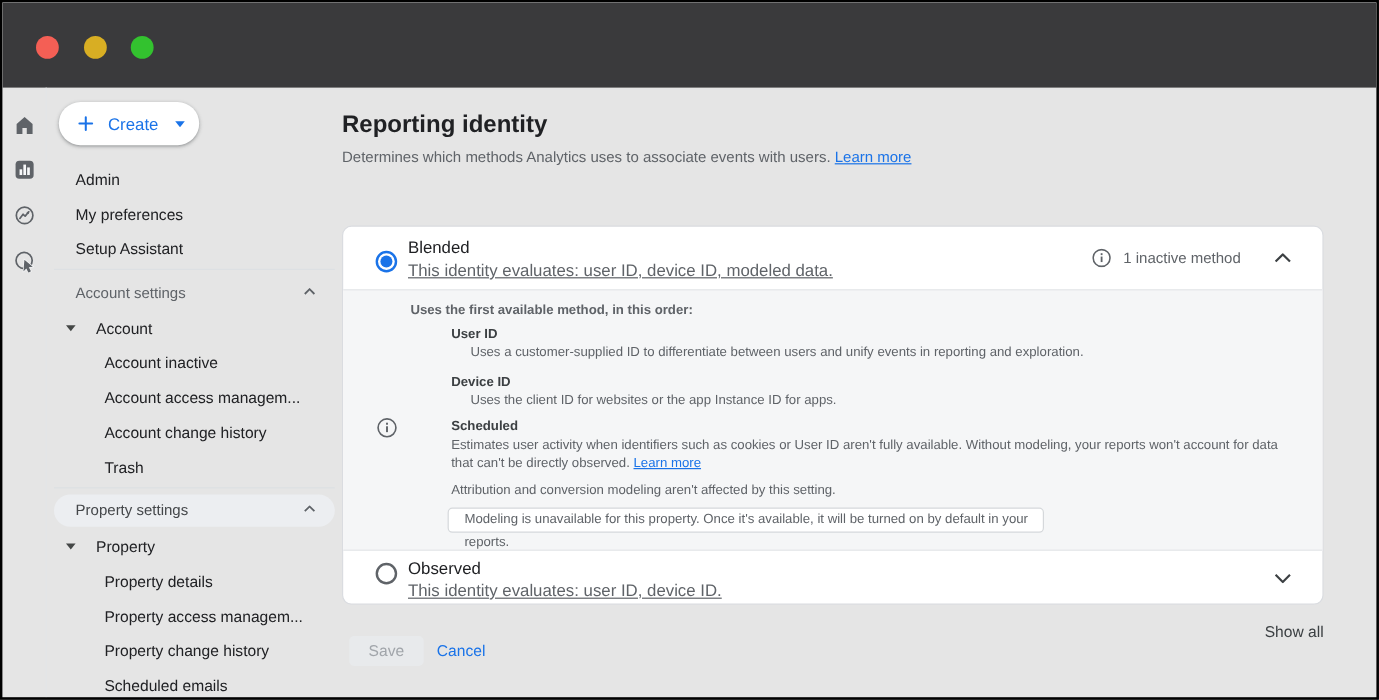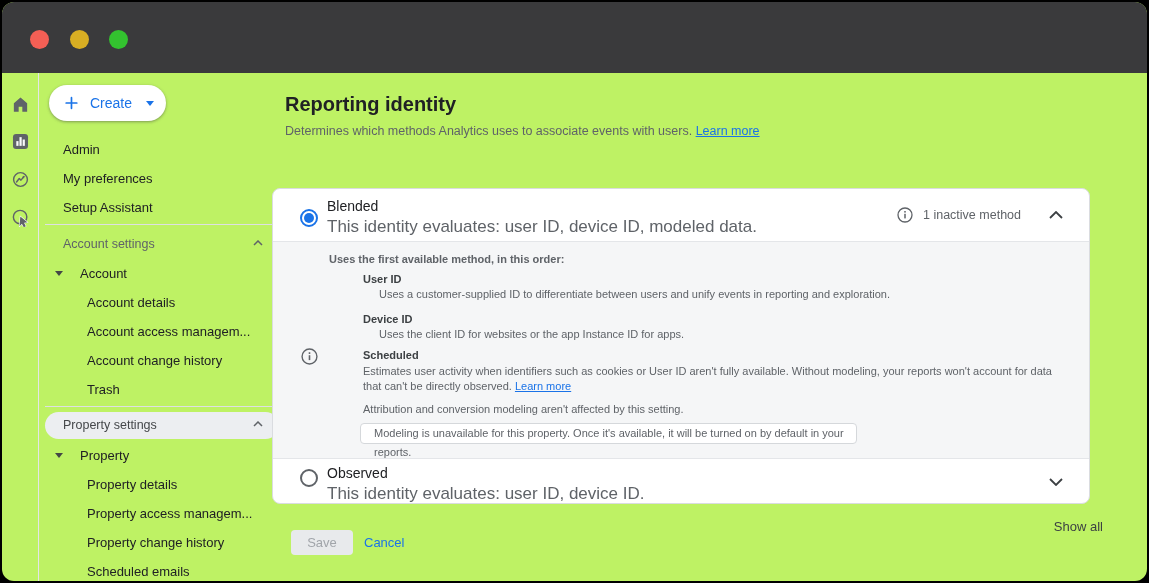--- a/index.html
+++ b/index.html
@@ -1,17 +1,17 @@
 <!DOCTYPE html>
 <html><head>
 <meta charset="utf-8">
 <style>
   * { box-sizing: border-box; margin: 0; padding: 0; }
   html,body { width:1149px; height:583px; background:#000; font-family:"Liberation Sans", sans-serif; }
-  .window { position:absolute; inset:2px; border-radius:12px; background:#bef264; overflow:hidden; }
+  .window { position:absolute; inset:2px; border-radius:0; background:#e5e5e5; overflow:hidden; }
 
   
   .titlebar { position:absolute; left:0; top:0; right:0; height:71px; background:#3a3a3c; }
   .dot { position:absolute; top:28px; width:19px; height:19px; border-radius:50%; }
   .dot.red { left:28px; background:#f45f55; }
   .dot.yellow { left:68px; background:#d8ae23; }
   .dot.green { left:107px; background:#33c22f; }
 
   
   .rail { position:absolute; left:0; top:71px; bottom:0; width:37px; border-right:1px solid #e3e5e8; }
@@ -36,30 +36,30 @@
   .m-header .chev { position:absolute; right:24px; top:10px; }
   .m-header.pill { height:27px; line-height:27px; margin:0 8px 2px 6px; padding-left:18px; background:#eceef1; border-radius:14px; color:#44474a; }
   .m-header.pill .chev { right:16px; top:9px; }
 
   
   .page-title { position:absolute; left:283px; top:91px; font-size:20px; color:#202124;text-align:right; }
   .page-sub { position:absolute; left:283px; top:122px; font-size:12.5px; color:#5f6368; }
   a.lnk { color:#1a73e8; text-decoration:underline; cursor:pointer; }
   .question { position:absolute; left:283px; top:155px; font-size:14px; font-weight:600; color:#4a4e53; }
 
-  .card { position:absolute; left:270px; top:186px; width:818px; height:316px; background:#fff; border:1px solid #dadce0; border-radius:8px; }
+  .card { position:absolute; left:283px; top:186px; width:818px; height:316px; background:#fff; border:1px solid #dadce0; border-radius:8px; }
   .opt-row { position:absolute; left:0; right:0; }
   .row-blended { top:0; height:52px; cursor:pointer; }
   .row-observed { top:270px; height:45px; cursor:pointer; }
   .radio { position:absolute; left:27px; width:18px; height:18px; border-radius:50%; background:#fff; }
   .radio.checked { border:2px solid #1a73e8; }
   .radio.checked::after { content:""; position:absolute; left:2px; top:2px; width:10px; height:10px; border-radius:50%; background:#1a73e8; }
   .radio.unchecked { border:2px solid #5f6368; }
   .opt-title { position:absolute; left:54px; font-size:14px; color:#202124; }
-  .opt-desc { position:absolute; left:54px; font-size:17px; color:#5f6368; }
+  .opt-desc { position:absolute; left:54px; font-size:14px; color:#5f6368;text-decoration:underline; }
   .opt-right { position:absolute; right:26px; top:0; height:100%; display:flex; align-items:center; }
   .inactive-note { font-size:12.5px; color:#5f6368; margin-left:10px; }
   .chev-big { margin-left:28px; cursor:pointer; }
 
   .expanded { position:absolute; left:0; right:0; top:52px; height:218px; background:#f5f6f7; border-top:1px solid #e4e6e9; border-bottom:1px solid #e4e6e9; font-size:11px; color:#5f6368; }
   .exp-intro { position:absolute; left:56px; top:11px;font-weight:bold; }
   .meth-title { position:absolute; left:90px; font-weight:700; color:#3c4043; }
   .meth-desc { position:absolute; left:90px; white-space:nowrap;padding-left:16px; }
   .info-icon { position:absolute; }
   .mod-para { position:absolute; left:90px; top:122px; width:692px; line-height:14.5px; }
@@ -122,21 +122,21 @@
       <div class="m-header">
         <span>Account settings</span>
         <svg class="chev" width="10" height="6" viewBox="0 0 10 6">
           <path d="M1 5 5 1 9 5" fill="none" stroke="#5f6368" stroke-width="1.5"></path>
         </svg>
       </div>
       <div class="m-item m-tree">
         <span class="tri"></span>
         <span>Account</span>
       </div>
-      <div class="m-item m-sub">Account details</div>
+      <div class="m-item m-sub">Account inactive</div>
       <div class="m-item m-sub">Account access managem...</div>
       <div class="m-item m-sub">Account change history</div>
       <div class="m-item m-sub">Trash</div>
 
       <div class="m-divider"></div>
 
       <div class="m-header pill">
         <span>Property settings</span>
         <svg class="chev" width="10" height="6" viewBox="0 0 10 6">
           <path d="M1 5 5 1 9 5" fill="none" stroke="#5f6368" stroke-width="1.5"></path>

